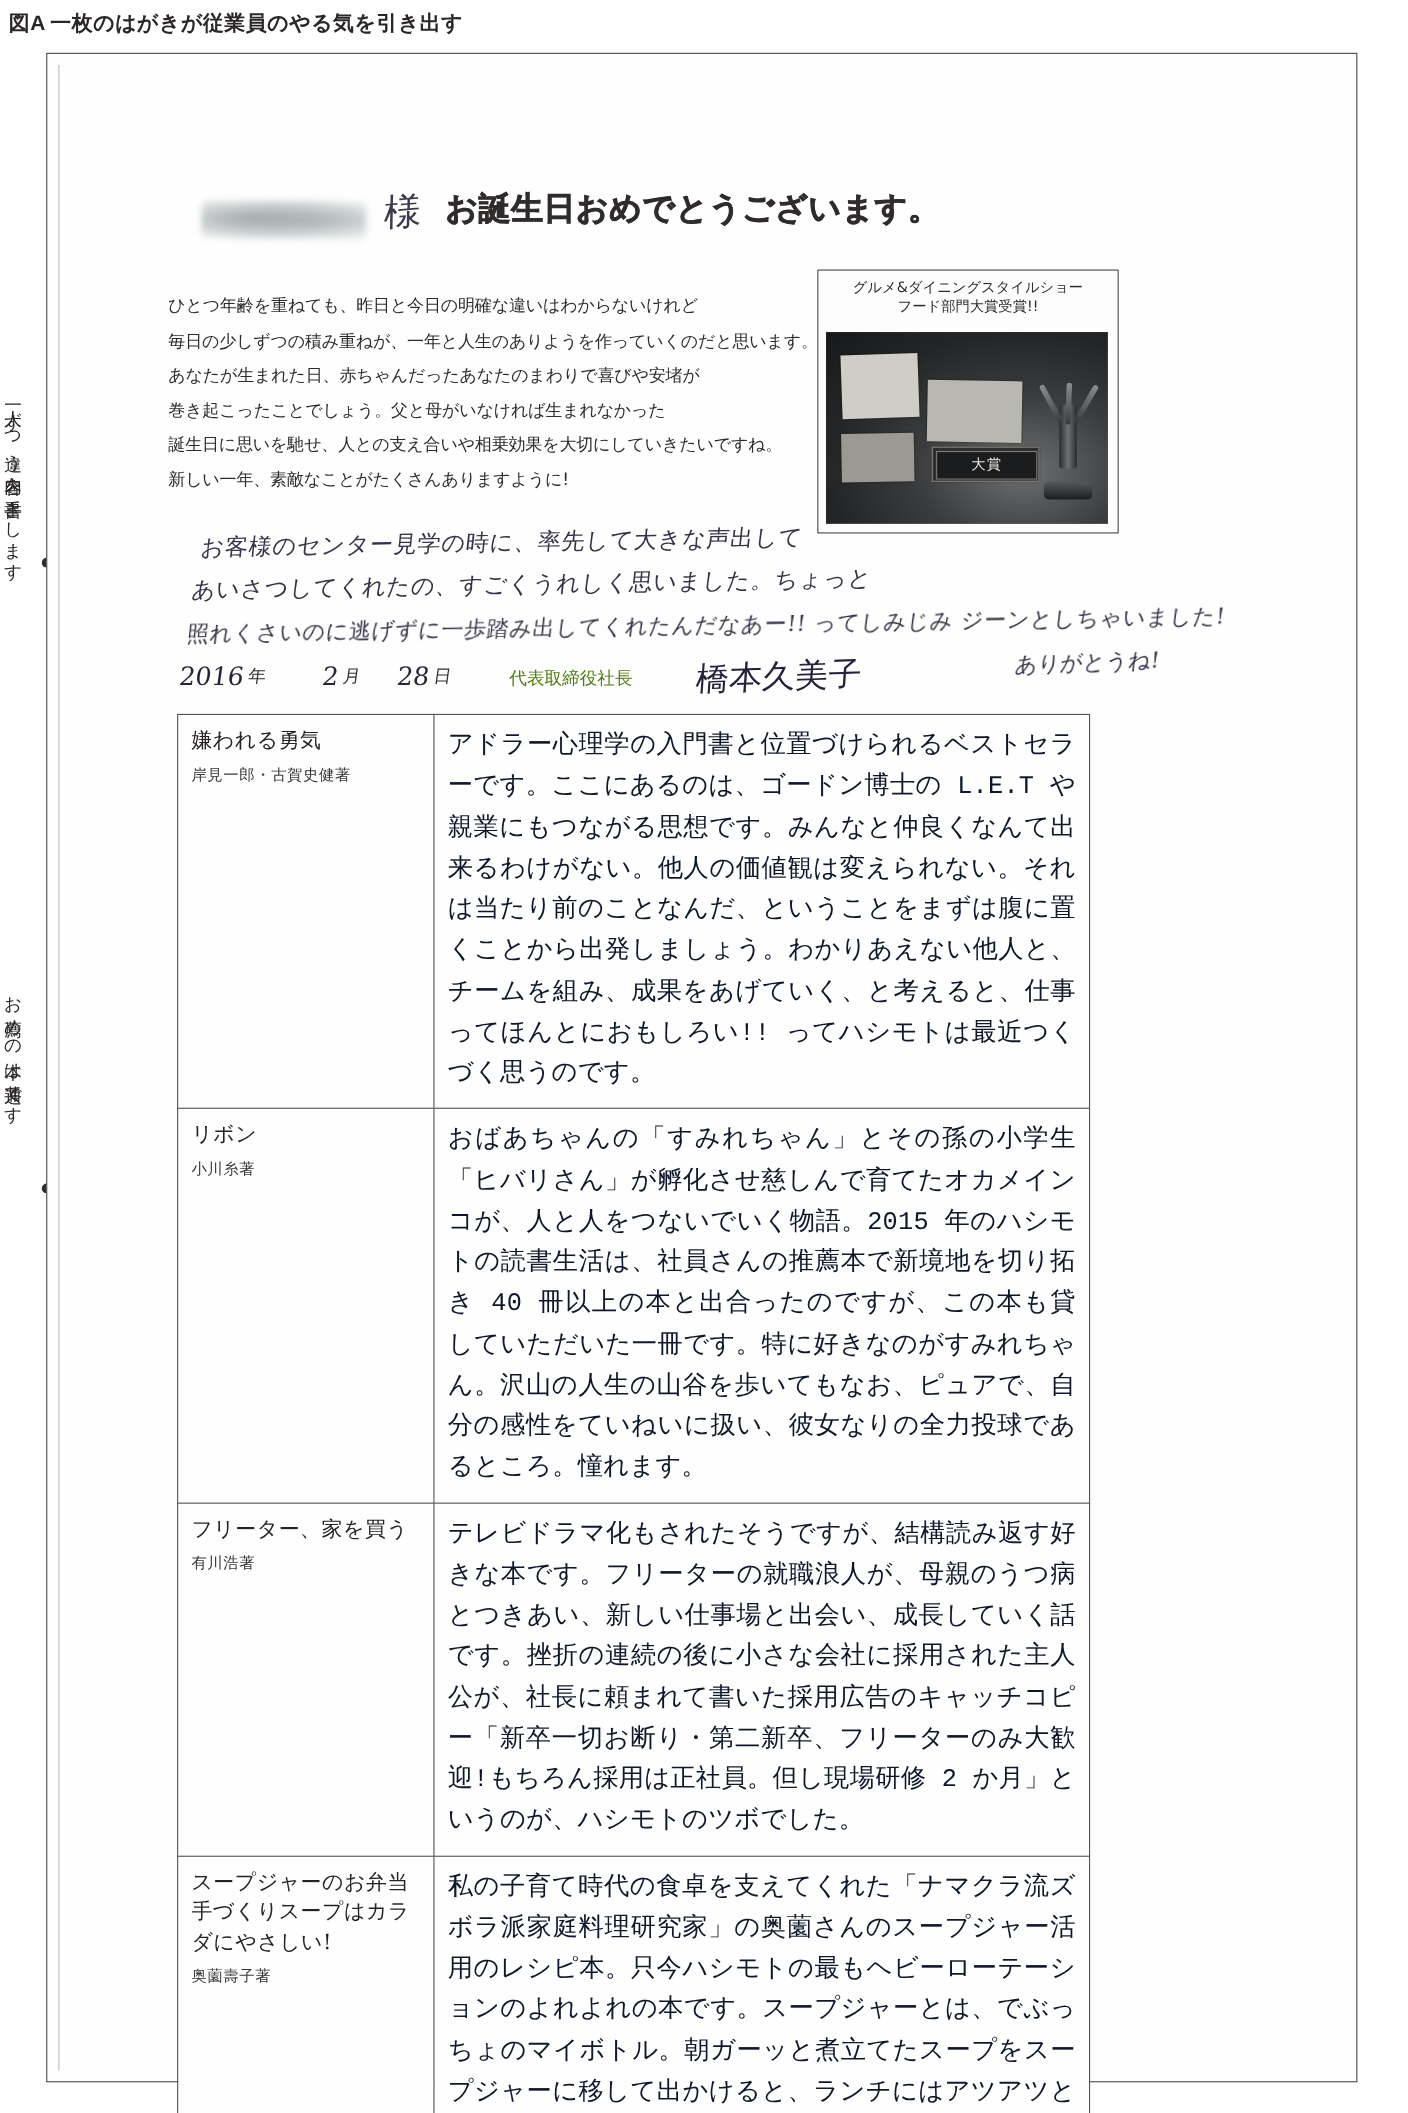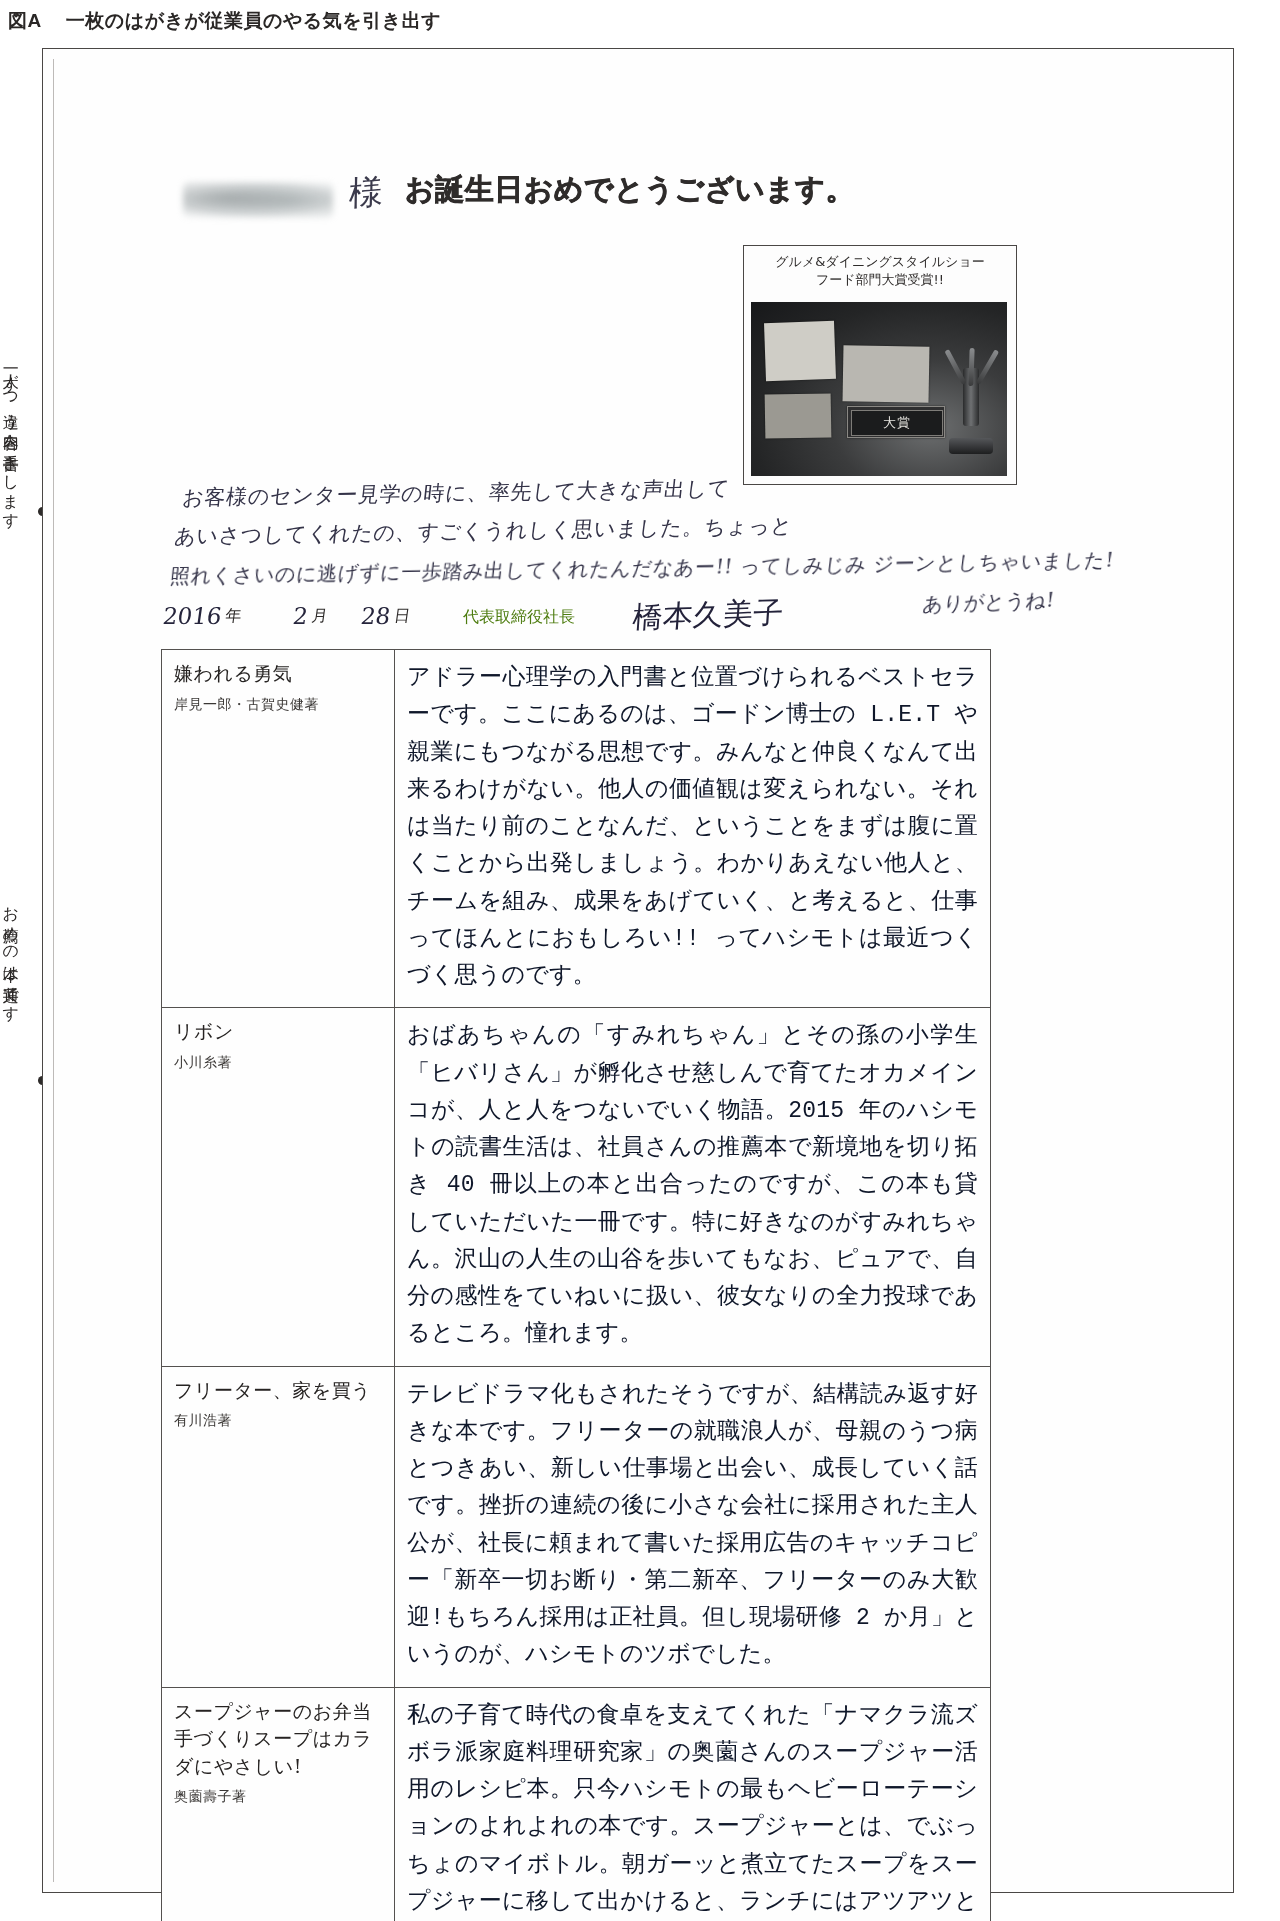--- a/index.html
+++ b/index.html
@@ -21,21 +21,21 @@
     position: absolute;
     left: 8px;
     top: 8px;
     font-family: "Liberation Sans", "DejaVu Sans", sans-serif;
     font-size: 19px;
     font-weight: 600;
     letter-spacing: 0.5px;
     color: #2a2726;
     white-space: nowrap;
   }
-  .fig-caption .fig-label { margin-right: 24px; }
+  .fig-caption .fig-label { margin-right: 4px; }
 
   
   .page-frame {
     position: absolute;
     left: 42px;
     top: 48px;
     width: 1190px;
     height: 1843px;
     border: 1.5px solid #4a4745;
     background: #fefefe;
@@ -403,20 +403,28 @@
   <div class="page-inner-edge"></div>
 
   <div class="letter">
     <div class="letter-head">
       <div class="redaction"></div>
       <div class="sama">様</div>
       <div class="letter-title">お誕生日おめでとうございます。</div>
     </div>
   </div>
 
+  <div class="letter-body">
+    <p>ひとつ年齢を重ねても、昨日と今日の明確な違いはわからないけれど</p>
+    <p>毎日の少しずつの積み重ねが、一年と人生のありようを作っていくのだと思います。</p>
+    <p>あなたが生まれた日、赤ちゃんだったあなたのまわりで喜びや安堵が</p>
+    <p>巻き起こったことでしょう。父と母がいなければ生まれなかった</p>
+    <p>誕生日に思いを馳せ、人との支え合いや相乗効果を大切にしていきたいですね。</p>
+    <p>新しい一年、素敵なことがたくさんありますように!</p>
+  </div>
 
   <div class="photo-box">
     <div class="photo-cap">
       <div>グルメ&amp;ダイニングスタイルショー</div>
       <div>フード部門大賞受賞!!</div>
     </div>
     <div class="photo-img">
       <div class="ph-card c1"></div>
       <div class="ph-card c2"></div>
       <div class="ph-card c4"></div>

